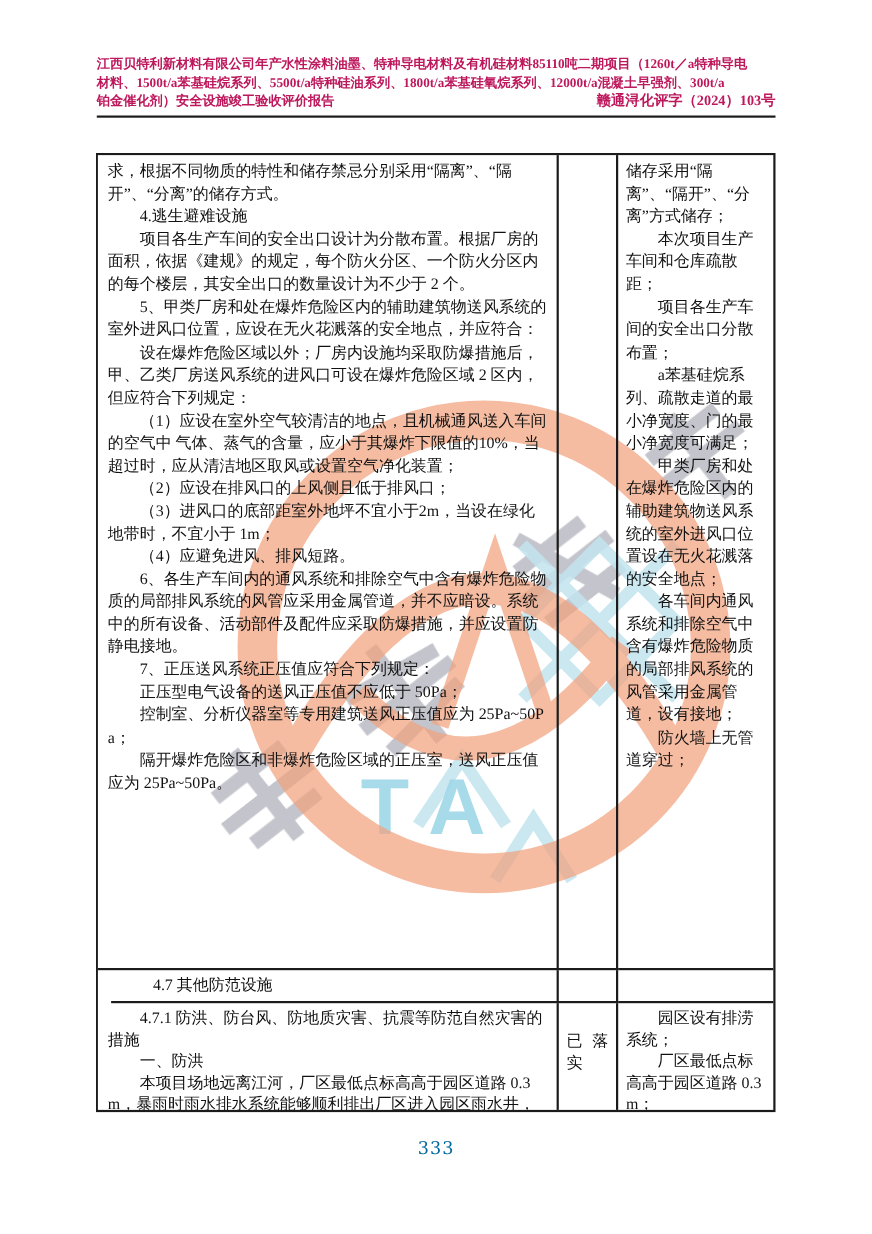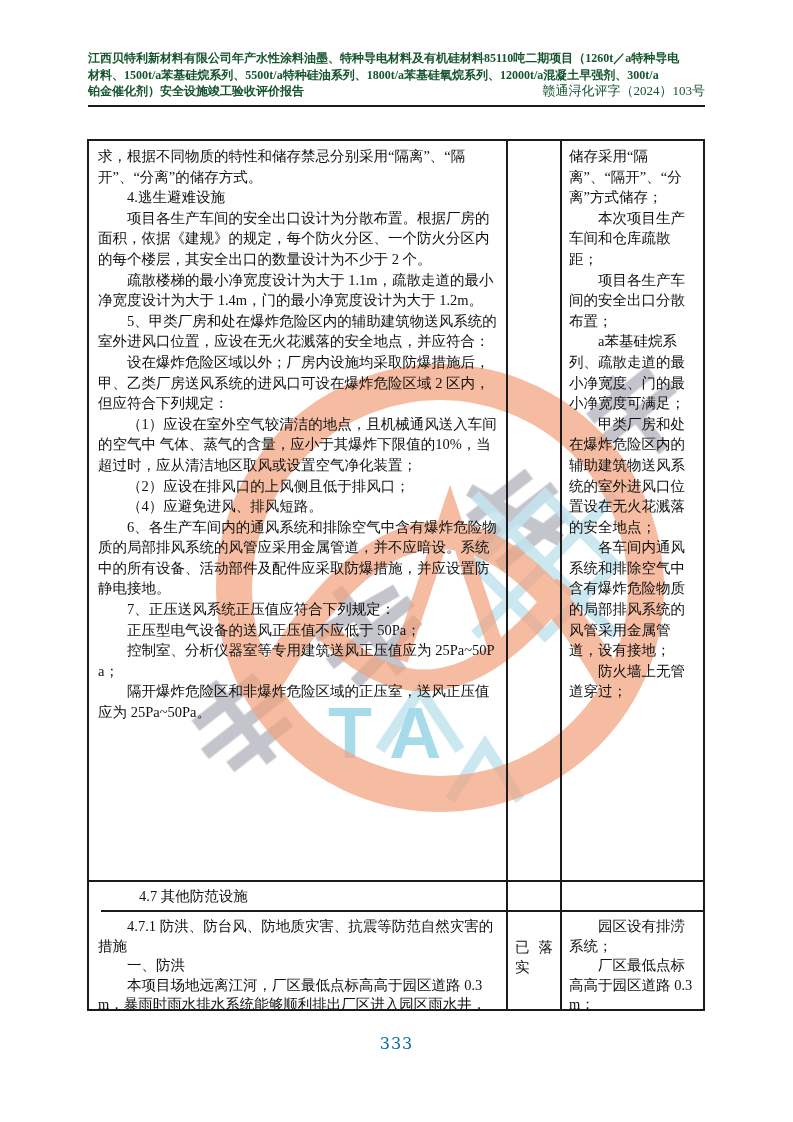--- a/index.html
+++ b/index.html
@@ -6,25 +6,25 @@
   html,body { background:#888; }
   .page {
     position:relative; width:793px; height:1122px; margin:0 auto;
     background:#ffffff; overflow:hidden;
     font-family:"Liberation Serif","DejaVu Serif",serif;
     color:#111;
   }
   
   .header {
     position:absolute; left:88px; top:50px; width:617px; z-index:2;
-    font-size:12px; line-height:16.5px; font-weight:600; color:#14532d;
+    font-size:12px; line-height:16.5px; font-weight:600; color:#be185d;
     text-align:justify;
   }
   .header-lastline { display:flex; justify-content:space-between; align-items:flex-end; }
-  .doc-no { font-weight:normal; font-size:13px; white-space:nowrap; }
+  .doc-no { font-weight:bold; font-size:13px; white-space:nowrap; }
   .header-rule { position:absolute; left:88px; top:105px; width:617px; height:2px; background:#1b1b1b; z-index:2; }
   
   .watermark { position:absolute; left:150px; top:330px; z-index:1; pointer-events:none; }
   
   .review-table {
     position:absolute; left:87px; top:139px; width:618px; height:872px; z-index:2;
     display:grid;
     grid-template-columns:419px 54px 141px;
     grid-template-rows:741px 30px 97px;
     border:2px solid #1b1b1b;
@@ -102,25 +102,25 @@
     </div>
   </div>
   <div class="header-rule"></div>
 
   <div class="review-table">
 
     <div class="cell c-main cont">
         <p>求，根据不同物质的特性和储存禁忌分别采用“隔离”、“隔开”、“分离”的储存方式。</p>
         <p>4.逃生避难设施</p>
         <p>项目各生产车间的安全出口设计为分散布置。根据厂房的面积，依据《建规》的规定，每个防火分区、一个防火分区内的每个楼层，其安全出口的数量设计为不少于 2 个。</p>
-        <p>疏散楼梯的最小净宽度设计为大于 1.1m，疏散走道的最小净宽度设计为大于 1.4m，门的最小净宽度设计为大于 1.2m。</p>
         <p>5、甲类厂房和处在爆炸危险区内的辅助建筑物送风系统的室外进风口位置，应设在无火花溅落的安全地点，并应符合：</p>
         <p>设在爆炸危险区域以外；厂房内设施均采取防爆措施后，甲、乙类厂房送风系统的进风口可设在爆炸危险区域 2 区内，但应符合下列规定：</p>
         <p>（1）应设在室外空气较清洁的地点，且机械通风送入车间的空气中 气体、蒸气的含量，应小于其爆炸下限值的10%，当超过时，应从清洁地区取风或设置空气净化装置；</p>
         <p>（2）应设在排风口的上风侧且低于排风口；</p>
+        <p>（3）进风口的底部距室外地坪不宜小于2m，当设在绿化地带时，不宜小于 1m；</p>
         <p>（4）应避免进风、排风短路。</p>
         <p>6、各生产车间内的通风系统和排除空气中含有爆炸危险物质的局部排风系统的风管应采用金属管道，并不应暗设。系统中的所有设备、活动部件及配件应采取防爆措施，并应设置防静电接地。</p>
         <p>7、正压送风系统正压值应符合下列规定：</p>
         <p>正压型电气设备的送风正压值不应低于 50Pa；</p>
         <p>控制室、分析仪器室等专用建筑送风正压值应为 25Pa~50Pa；</p>
         <p>隔开爆炸危险区和非爆炸危险区域的正压室，送风正压值应为 25Pa~50Pa。</p>
       </div>
     <div class="cell"></div>
     <div class="cell c-right cont last-col">
         <p>储存采用“隔离”、“隔开”、“分离”方式储存；</p>

